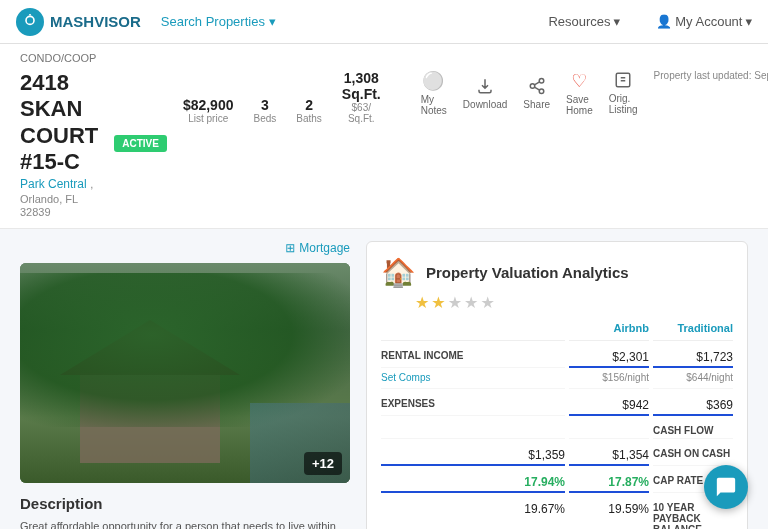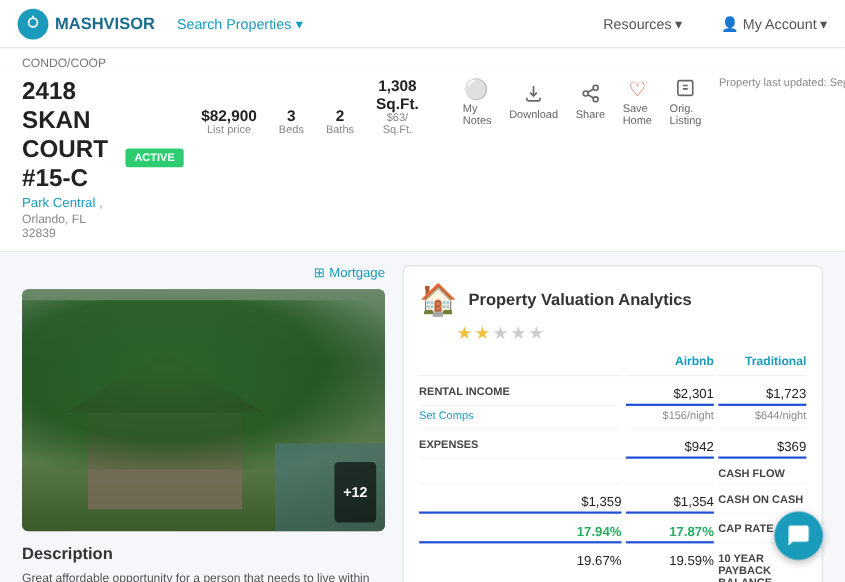--- a/index.html
+++ b/index.html
@@ -35,21 +35,21 @@
     .left-col { width: 330px; flex-shrink: 0; }
     .right-col { flex: 1; }
 
     
     .compare-row { display: flex; justify-content: flex-end; margin-bottom: 8px; }
     .compare-btn { display: flex; align-items: center; gap: 4px; font-size: 12px; color: #1a9bbc; cursor: pointer; border: none; background: none; }
 
     
     .prop-image { width: 100%; height: 220px; background: #888; border-radius: 6px; overflow: hidden; position: relative; }
     .prop-image-inner { width: 100%; height: 100%; background: linear-gradient(135deg, #6b8e6b 0%, #4a7a4a 30%, #5c8a5c 60%, #3d5c3d 100%); position: relative; }
-    .prop-image-overlay { position: absolute; bottom: 8px; right: 8px; background: rgba(0,0,0,0.6); color: white; padding: 20px 8px; border-radius: 4px; font-size: 13px; font-weight: bold; }
+    .prop-image-overlay { position: absolute; bottom: 8px; right: 8px; background: rgba(0,0,0,0.6); color: white; padding: 4px 8px; border-radius: 4px; font-size: 13px; font-weight: bold; }
 
     
     .description-block { margin-top: 12px; }
     .description-title { font-size: 15px; font-weight: bold; margin-bottom: 6px; }
     .description-text { font-size: 11px; color: #555; line-height: 1.5; }
 
     
     .analytics-card { background: #fff; border: 1px solid #e0e0e0; border-radius: 6px; padding: 14px; margin-bottom: 14px; }
     .analytics-header { display: flex; align-items: center; gap: 10px; margin-bottom: 4px; }
     .analytics-title { font-size: 15px; font-weight: bold; }

